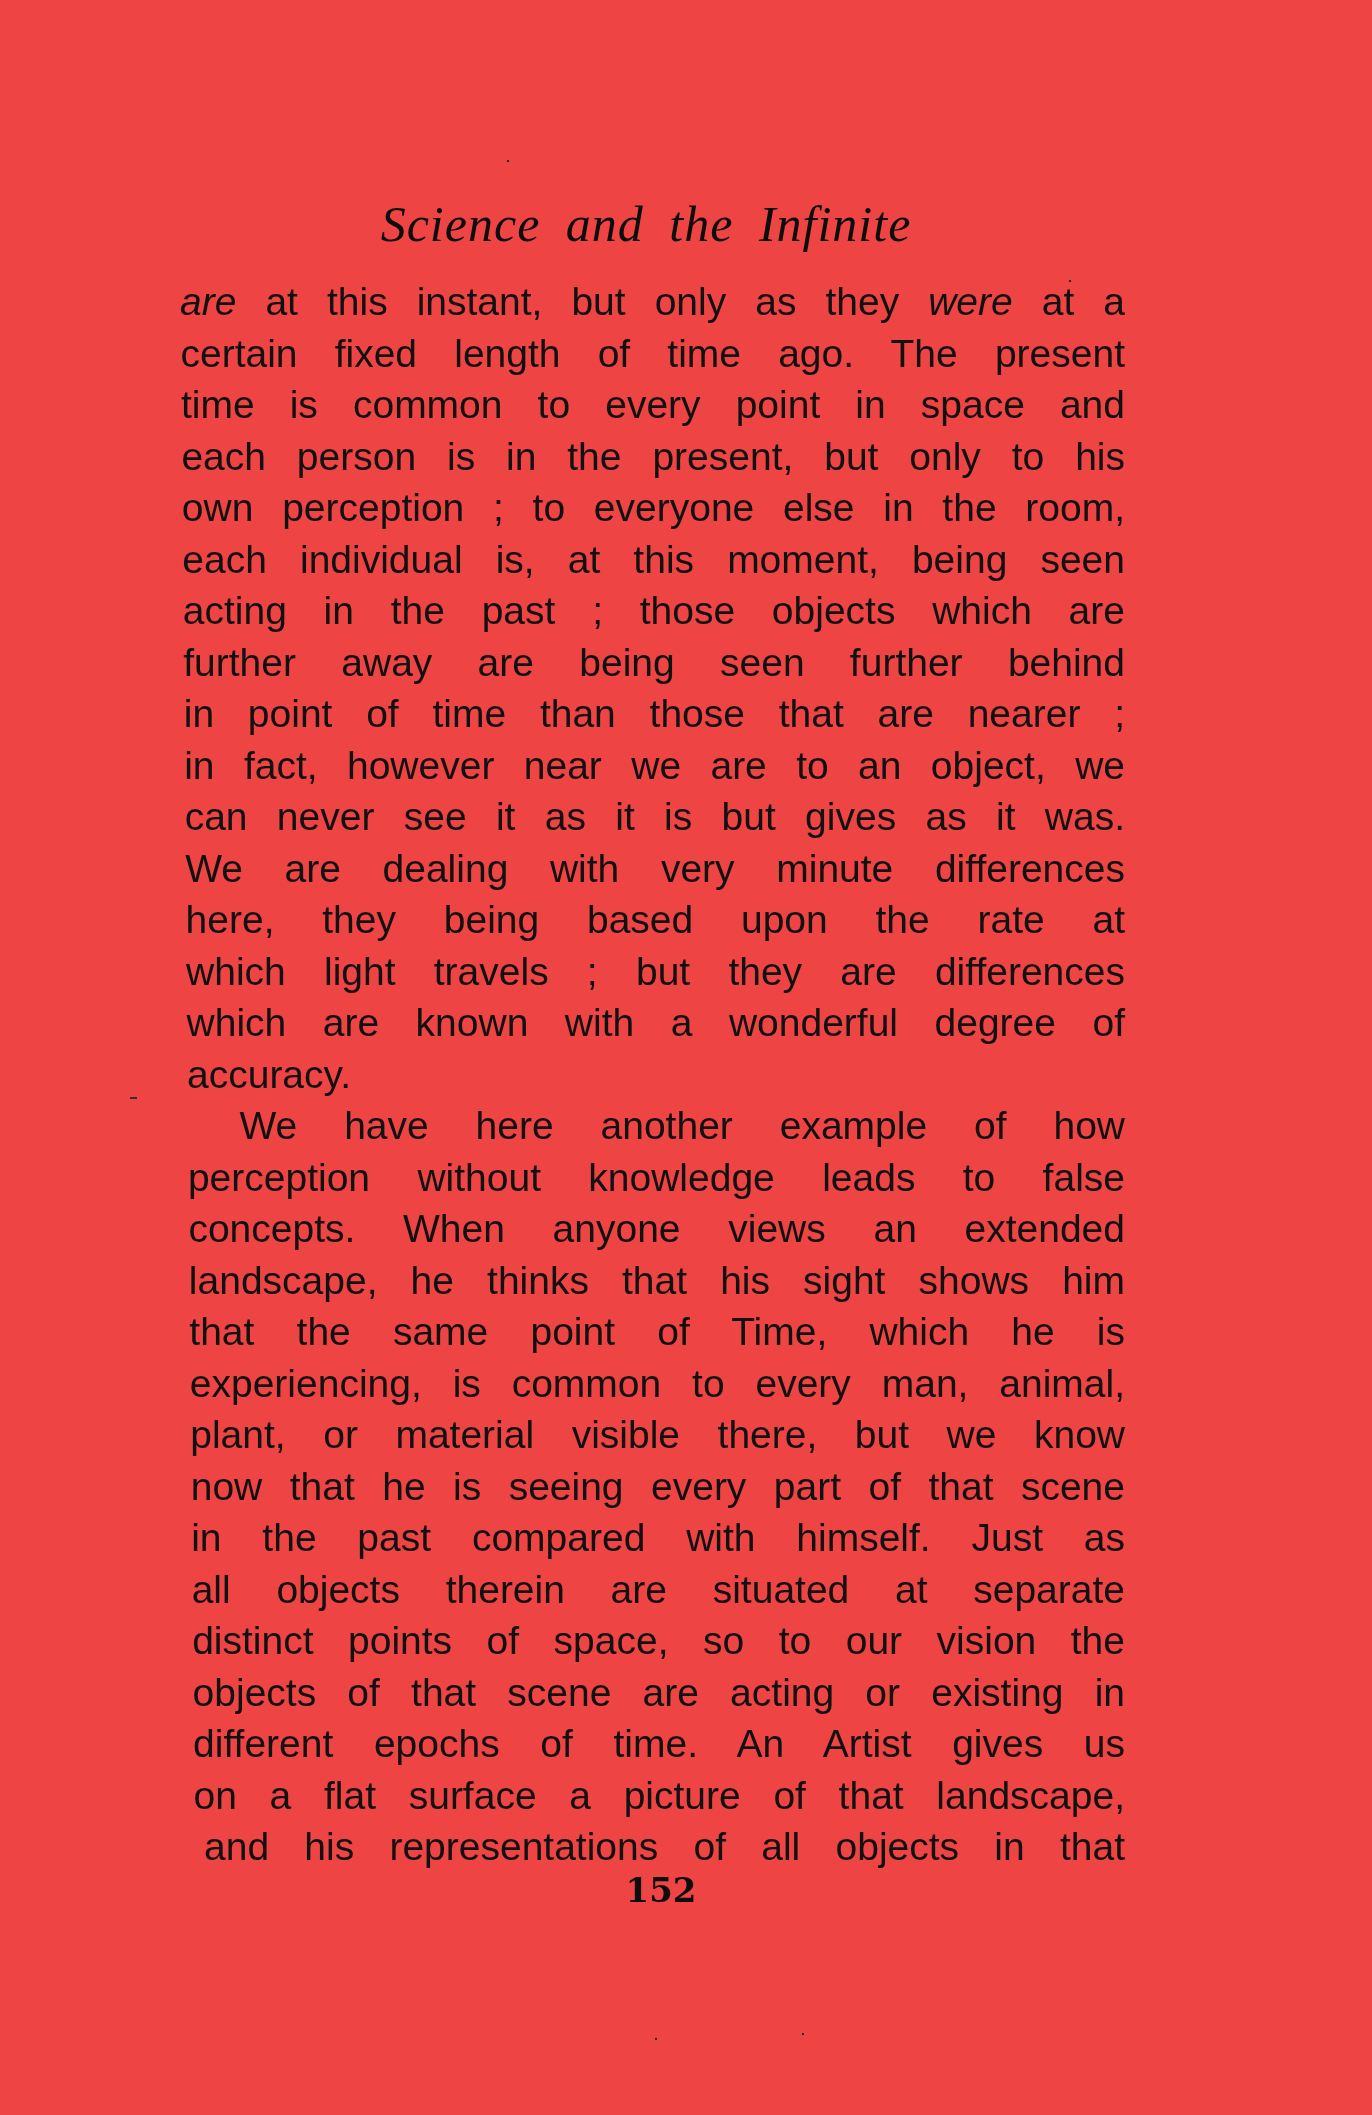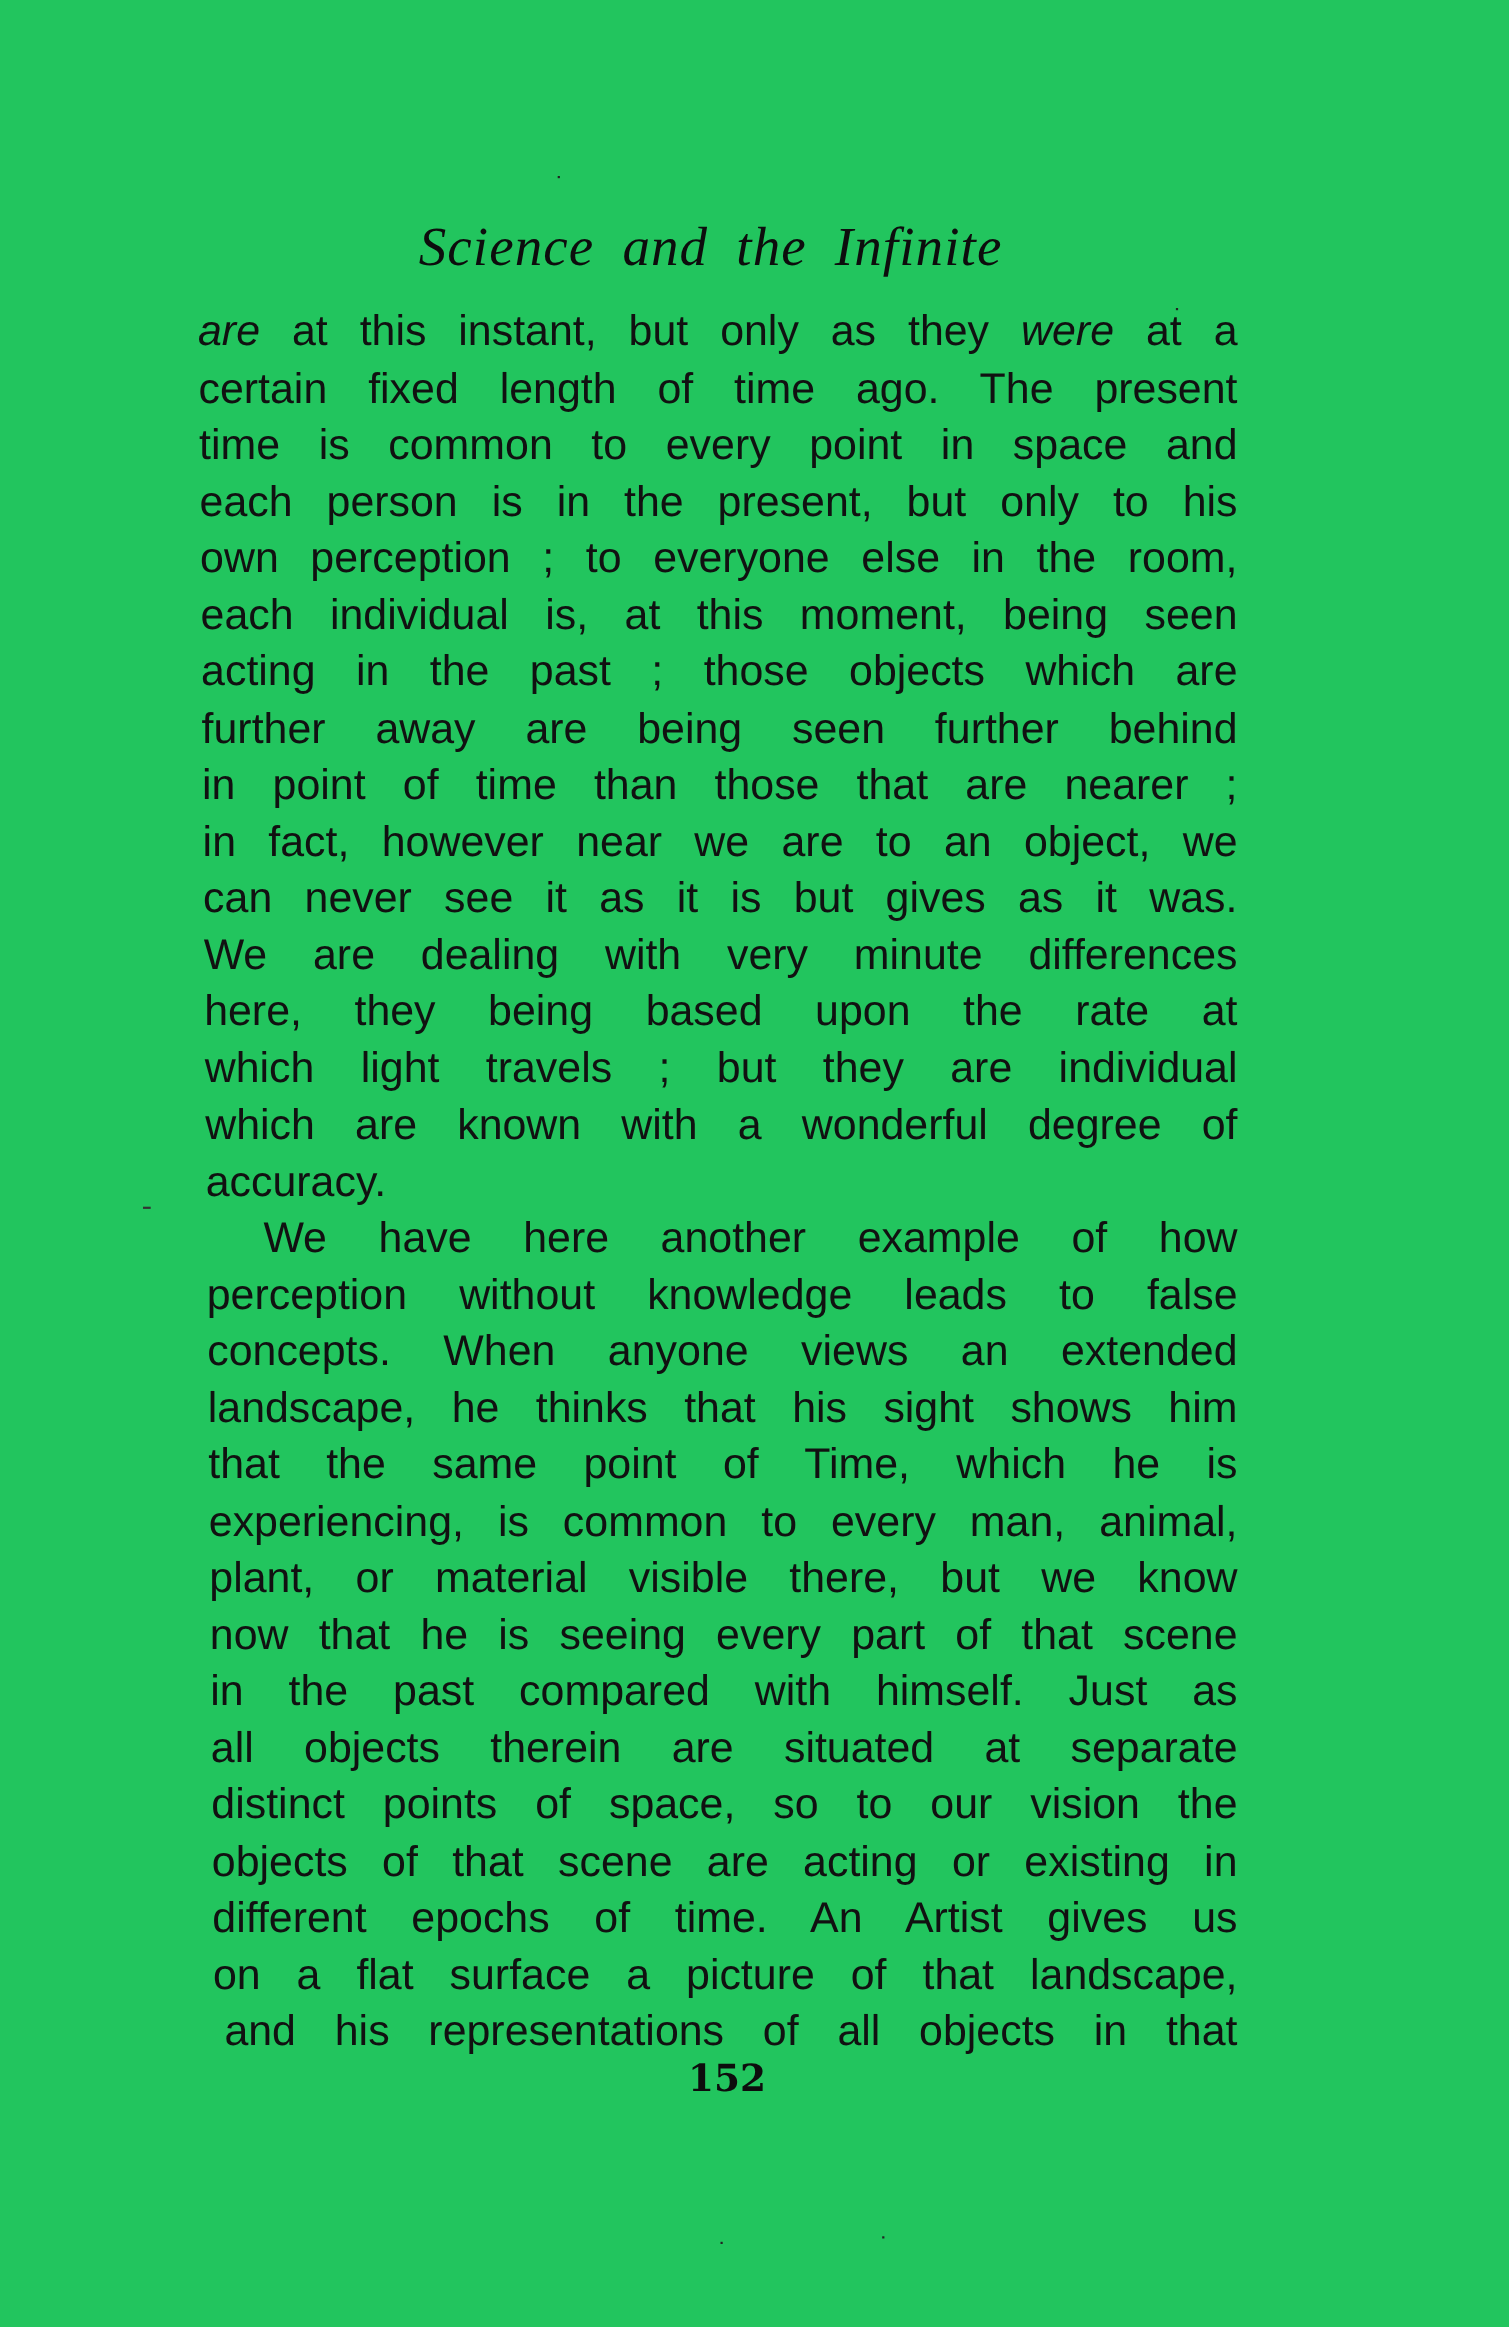--- a/index.html
+++ b/index.html
@@ -14,21 +14,21 @@
       overflow: hidden;
       font-family: "DejaVu Serif", "Liberation Serif", serif;
       color: #111111;
     }
     .page {
       position: absolute;
       left: 0;
       top: 0;
       width: 1372px;
       height: 2115px;
-      background: #22c55e;
+      background: #ef4444;
     }
     .running-head {
       position: absolute;
       left: 0;
       width: 1292px;
       top: 196px;
       text-align: center;
       font-family: "Liberation Serif", "DejaVu Serif", serif;
       font-style: italic;
       font-size: 50px;
@@ -109,21 +109,21 @@
         <div class="line" style="margin-left: 1.4px;"><span>each person is in the present, but only to his</span></div>
         <div class="line" style="margin-left: 1.86667px;"><span>own perception ; to everyone else in the room,</span></div>
         <div class="line" style="margin-left: 2.33333px;"><span>each individual is, at this moment, being seen</span></div>
         <div class="line" style="margin-left: 2.8px;"><span>acting in the past ; those objects which are</span></div>
         <div class="line" style="margin-left: 3.26667px;"><span>further away are being seen further behind</span></div>
         <div class="line" style="margin-left: 3.73333px;"><span>in point of time than those that are nearer ;</span></div>
         <div class="line" style="margin-left: 4.2px;"><span>in fact, however near we are to an object, we</span></div>
         <div class="line" style="margin-left: 4.66667px;"><span>can never see it as it is but gives as it was.</span></div>
         <div class="line" style="margin-left: 5.13333px;"><span>We are dealing with very minute differences</span></div>
         <div class="line" style="margin-left: 5.6px;"><span>here, they being based upon the rate at</span></div>
-        <div class="line" style="margin-left: 6.06667px;"><span>which light travels ; but they are individual</span></div>
+        <div class="line" style="margin-left: 6.06667px;"><span>which light travels ; but they are differences</span></div>
         <div class="line" style="margin-left: 6.53333px;"><span>which are known with a wonderful degree of</span></div>
         <div class="line last" style="margin-left: 7px;"><span>accuracy.</span></div>
       </div>
       <div>
         <div class="line indent" style="margin-left: 7.46667px;"><span>We have here another example of how</span></div>
         <div class="line" style="margin-left: 7.93333px;"><span>perception without knowledge leads to false</span></div>
         <div class="line" style="margin-left: 8.4px;"><span>concepts. When anyone views an extended</span></div>
         <div class="line" style="margin-left: 8.86667px;"><span>landscape, he thinks that his sight shows him</span></div>
         <div class="line" style="margin-left: 9.33333px;"><span>that the same point of Time, which he is</span></div>
         <div class="line" style="margin-left: 9.8px;"><span>experiencing, is common to every man, animal,</span></div>

